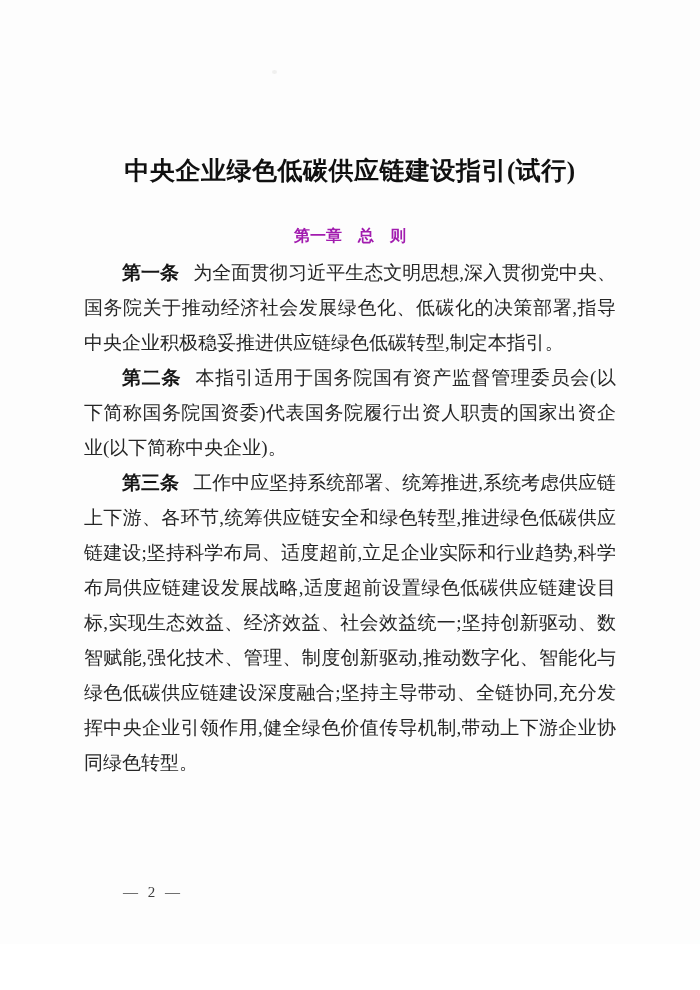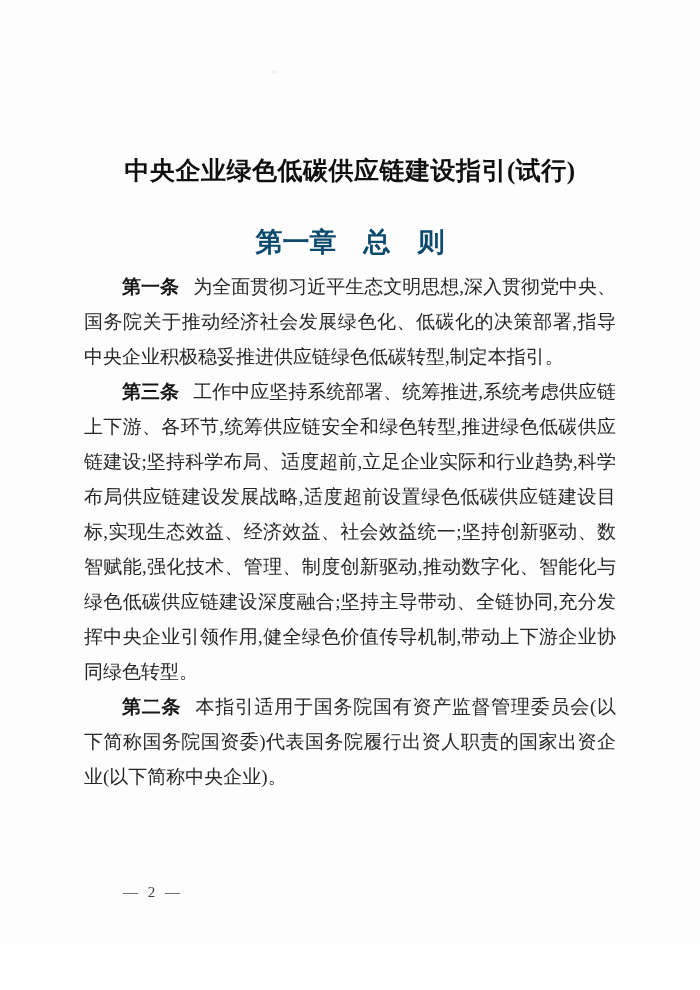--- a/index.html
+++ b/index.html
@@ -24,24 +24,24 @@
     font-size: 25px;
     line-height: 1.25;
     font-weight: bold;
     color: #101010;
     letter-spacing: 0.5px;
   }
   .chapter-heading {
     margin: 0;
     margin-top: 40px;
     text-align: center;
-    font-size: 27px;
+    font-size: 16px;
     line-height: 1.2;
     font-weight: bold;
-    color: #0c4a6e;
+    color: #a21caf;
   }
   .body-text {
     width: 532px;
     margin: 10px auto 8px auto;
   }
   .body-text p {
     margin: 0;
     font-size: 19px;
     line-height: 35px;
     text-align: justify;
@@ -91,23 +91,23 @@
 
 <div class="page">
 
   <h1 class="doc-title">中央企业绿色低碳供应链建设指引(试行)</h1>
 
   <h2 class="chapter-heading">第一章　总　则</h2>
 
   <div class="body-text">
     <p><b class="article-label">第一条</b><span>为全面贯彻习近平生态文明思想,深入贯彻党中央、国务院关于推动经济社会发展绿色化、低碳化的决策部署,指导中央企业积极稳妥推进供应链绿色低碳转型,制定本指引。</span></p>
 
+    <p><b class="article-label">第二条</b><span>本指引适用于国务院国有资产监督管理委员会(以下简称国务院国资委)代表国务院履行出资人职责的国家出资企业(以下简称中央企业)。</span></p>
+
     <p><b class="article-label">第三条</b><span>工作中应坚持系统部署、统筹推进,系统考虑供应链上下游、各环节,统筹供应链安全和绿色转型,推进绿色低碳供应链建设;坚持科学布局、适度超前,立足企业实际和行业趋势,科学布局供应链建设发展战略,适度超前设置绿色低碳供应链建设目标,实现生态效益、经济效益、社会效益统一;坚持创新驱动、数智赋能,强化技术、管理、制度创新驱动,推动数字化、智能化与绿色低碳供应链建设深度融合;坚持主导带动、全链协同,充分发挥中央企业引领作用,健全绿色价值传导机制,带动上下游企业协同绿色转型。</span></p>
-
-    <p><b class="article-label">第二条</b><span>本指引适用于国务院国有资产监督管理委员会(以下简称国务院国资委)代表国务院履行出资人职责的国家出资企业(以下简称中央企业)。</span></p>
 
   </div>
 
   <div class="page-number">— 2 —</div>
 
 
   <div class="scan-speck"></div>
 
 </div>
 

